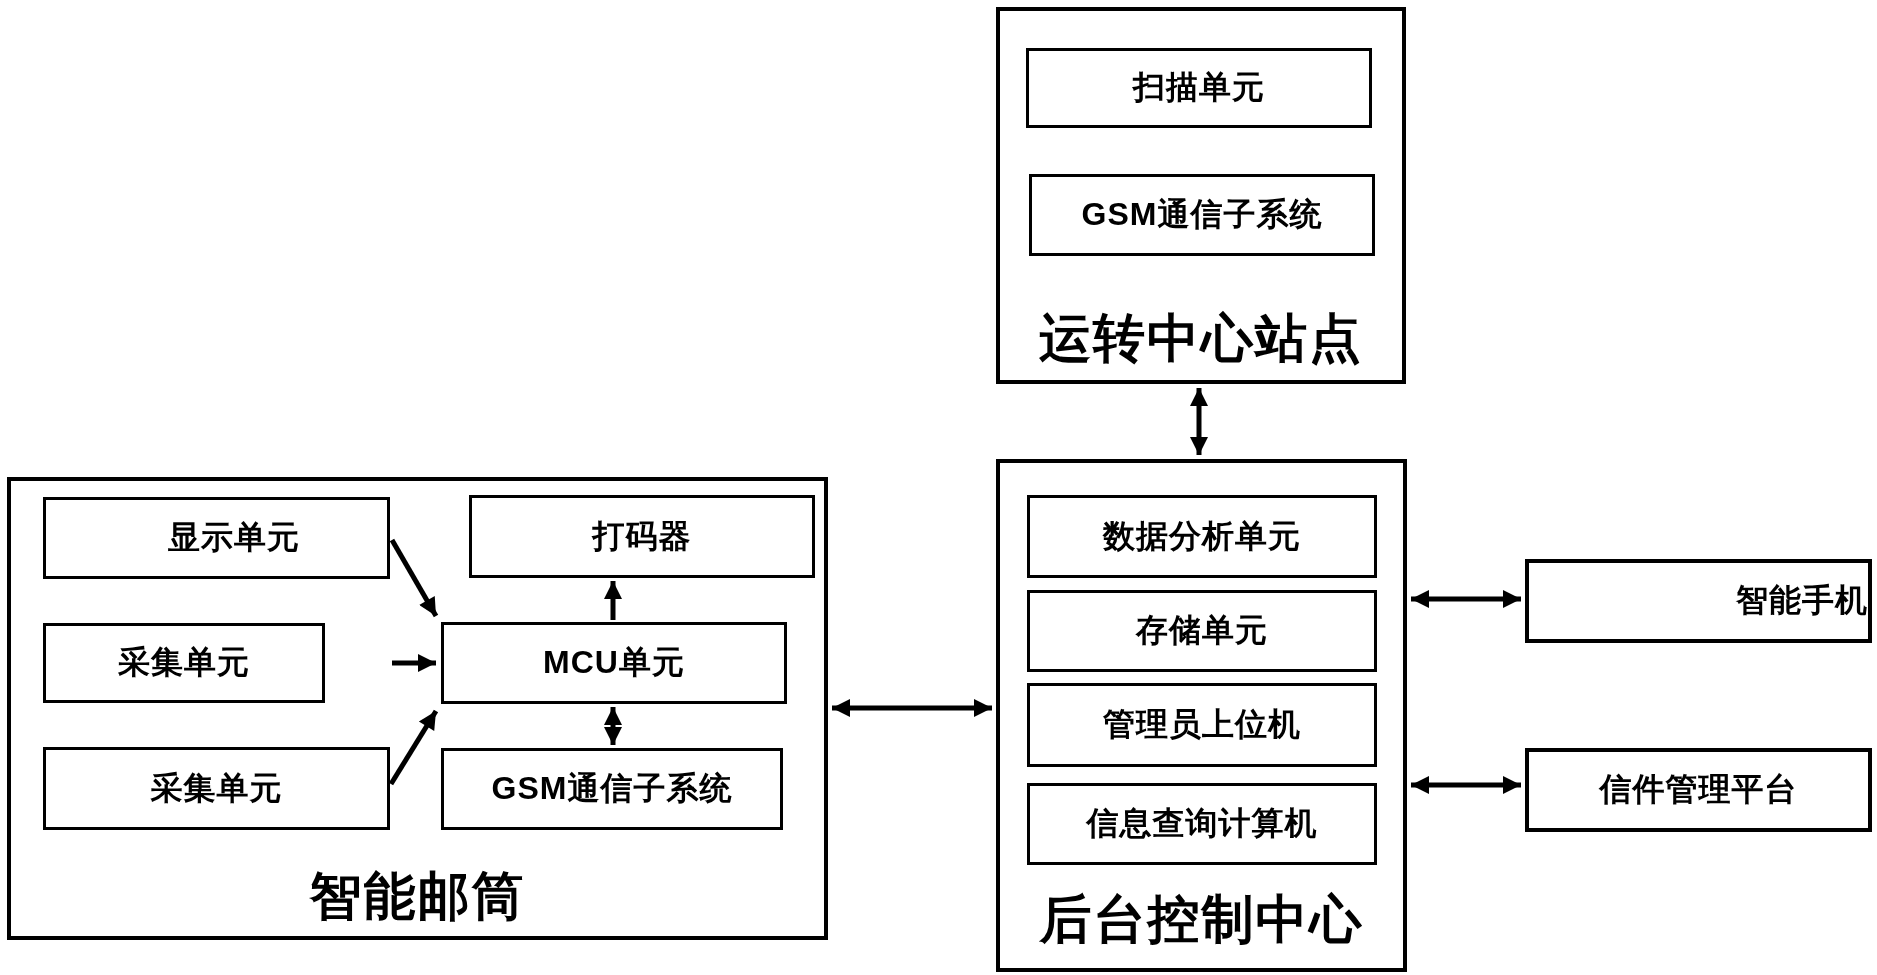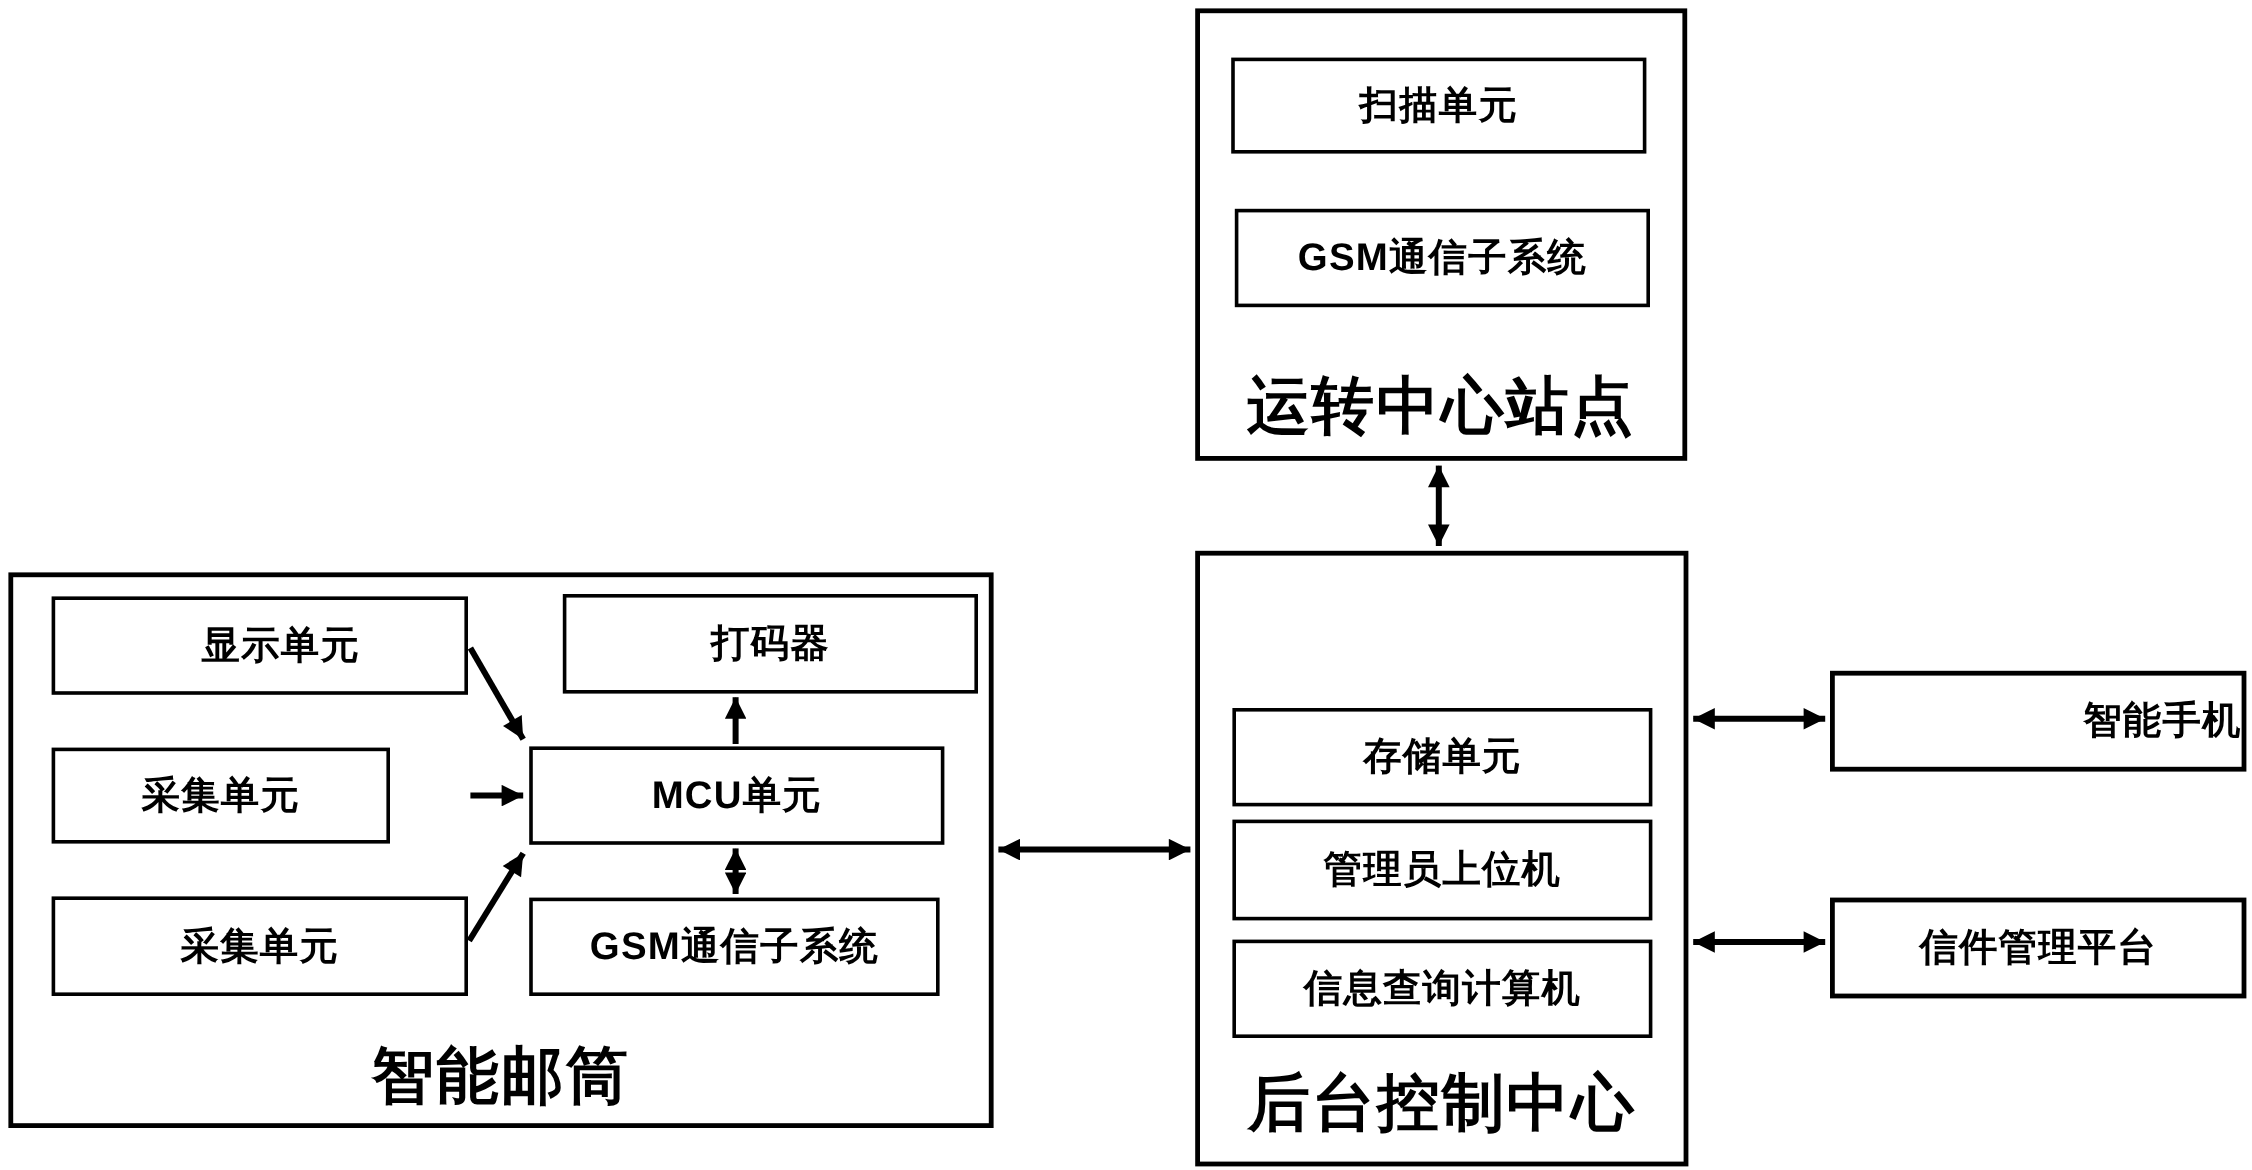--- a/index.html
+++ b/index.html
@@ -89,20 +89,23 @@
   </div>
 
   <div class="box" style="left:1029px; top:174px; width:346px; height:82px;">
     <span>GSM通信子系统</span>
   </div>
 
   <div class="label" style="left:996px; top:304px; width:410px;">运转中心站点</div>
 
   <div class="outer" style="left:996px; top:459px; width:411px; height:513px;"></div>
 
+  <div class="box" style="left:1027px; top:495px; width:350px; height:83px;">
+    <span>数据分析单元</span>
+  </div>
 
   <div class="box" style="left:1027px; top:590px; width:350px; height:82px;">
     <span>存储单元</span>
   </div>
 
   <div class="box" style="left:1027px; top:683px; width:350px; height:84px;">
     <span>管理员上位机</span>
   </div>
 
   <div class="box" style="left:1027px; top:783px; width:350px; height:82px;justify-content:center;">

